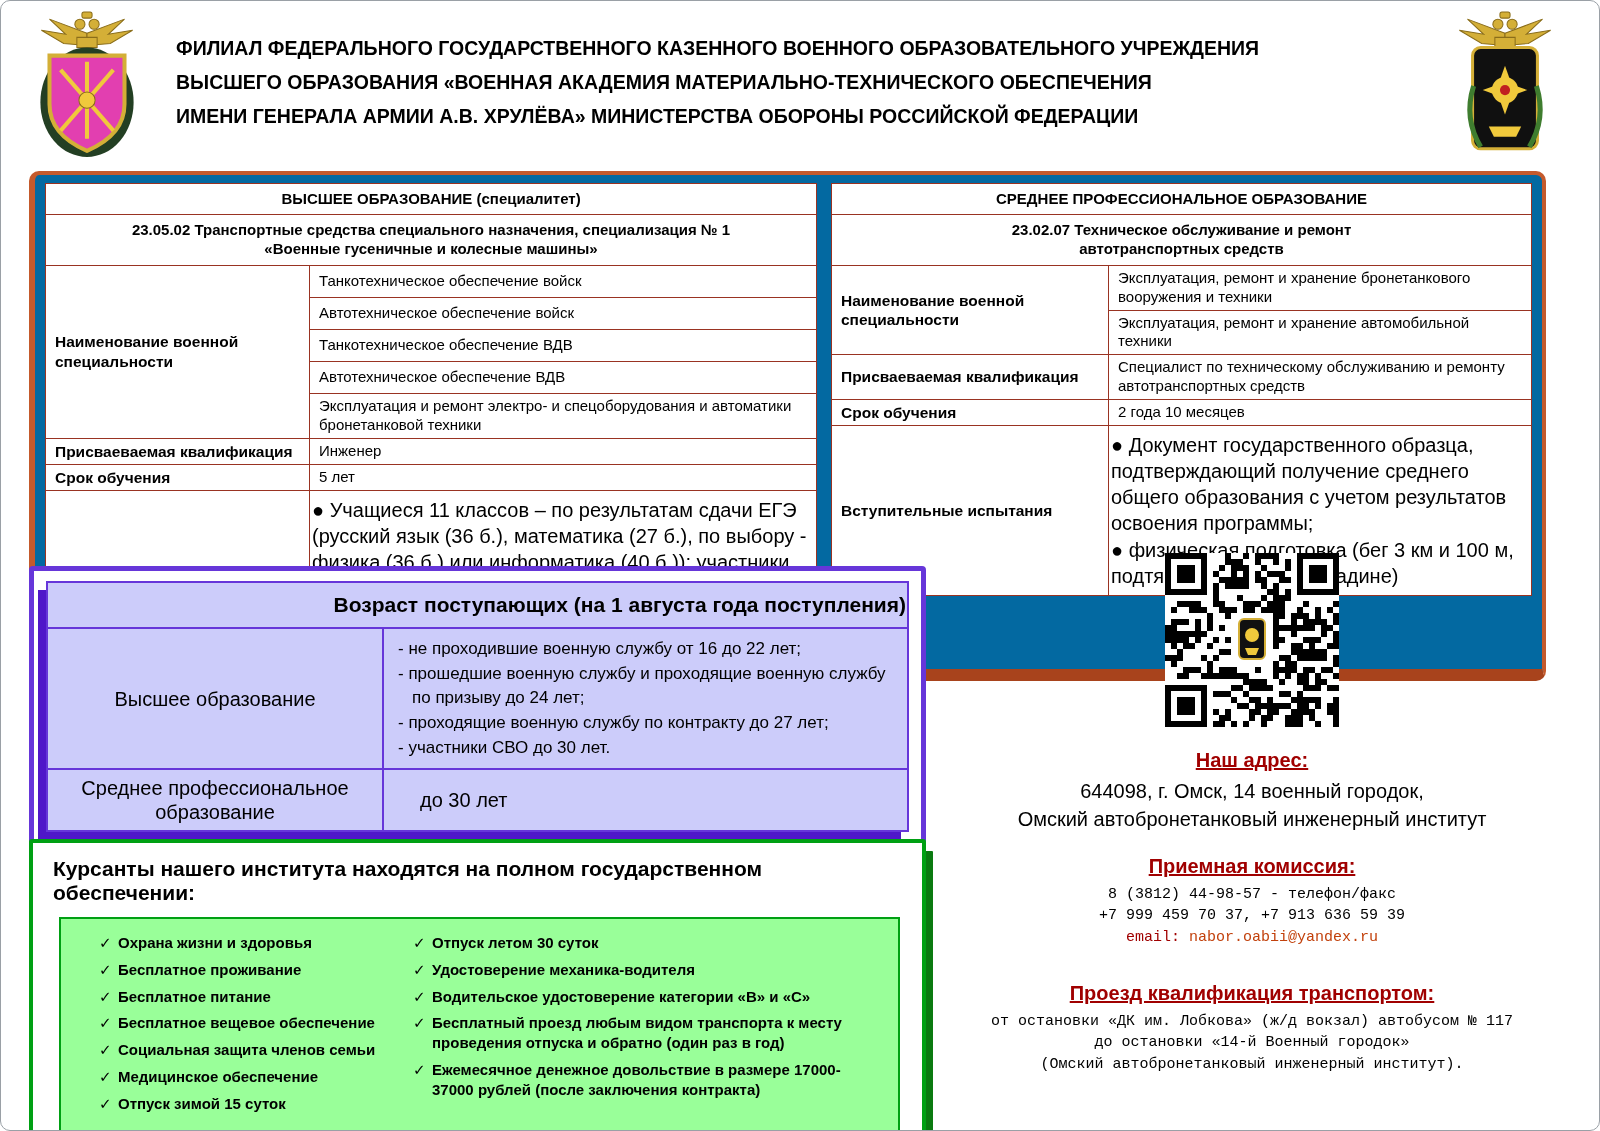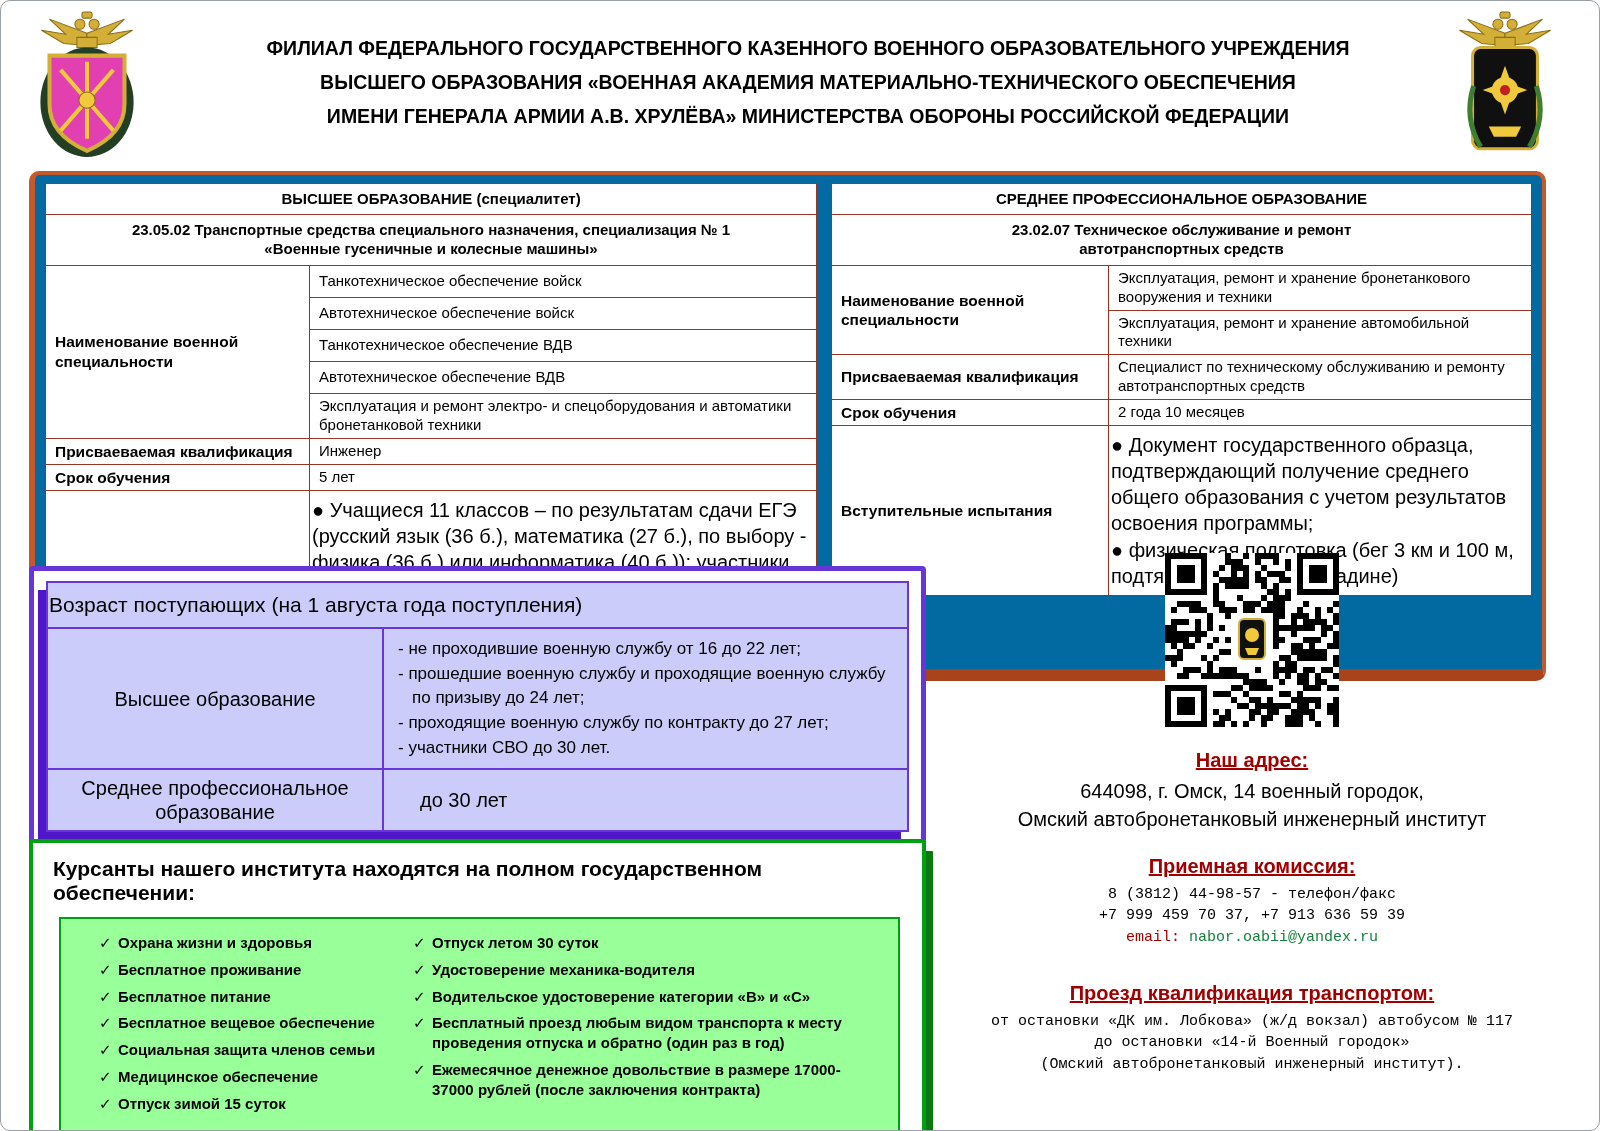--- a/index.html
+++ b/index.html
@@ -4,21 +4,21 @@
 <style>
   html,body{margin:0;padding:0;background:#fff;}
   body{font-family:"Liberation Sans","DejaVu Sans",sans-serif;color:#000;}
   .page{position:relative;width:1600px;height:1131px;background:#fff;
         border:1px solid #9aa0a6;border-radius:10px;overflow:hidden;box-sizing:border-box;}
 
   
   .emblem{position:absolute;}
   .emblem.left{left:30px;top:8px;width:112px;height:152px;}
   .emblem.right{left:1448px;top:8px;width:112px;height:152px;}
-  .header-title{position:absolute;left:175px;right:159px;top:30px;text-align:center;
+  .header-title{position:absolute;left:175px;right:159px;top:30px;
                 font-weight:bold;font-size:19.5px;line-height:34px;}
 
   
   .edu-frame{position:absolute;left:28px;top:170px;width:1517px;box-sizing:border-box;
              border:4px solid var(--frame,#c45a2c);border-left-width:6px;border-bottom-width:12px;
              border-bottom-color:var(--frame_dark,#a8431c);border-radius:10px;
              padding:8px 10px;display:flex;gap:14px;align-items:flex-start;background:#0369a1;}
   table.edu{border-collapse:collapse;background:#fff;}
   table.edu.leftt{width:772px;}
   table.edu.rightt{flex:1;width:100%;}
@@ -34,21 +34,21 @@
   table.edu .exams div{margin:1px 0;}
 
   
   .age-box{position:absolute;left:28px;top:565px;width:897px;box-sizing:border-box;
            border:5px solid var(--purple,#6636d9);border-radius:4px;background:#fff;
            padding:10px 12px 14px 12px;}
   .age-shadow{box-shadow:-8px 9px 0 var(--purple_dark,#4f17c9);}
   table.age{border-collapse:collapse;width:100%;}
   table.age th,table.age td{border:2px solid var(--purple,#6636d9);
            background:var(--purple_fill,#ccccfa);}
-  table.age th{height:42px;font-size:21px;font-weight:normal;text-align:left;}
+  table.age th{height:42px;font-size:21px;font-weight:bold;text-align:right;}
   .age-cat{width:322px;text-align:center;font-size:20px;line-height:1.2;padding:6px;}
   .age-val{padding:8px 14px;font-size:17px;}
   .age-line{margin:0 0;padding-left:14px;text-indent:-14px;line-height:1.45;}
   .age-single{font-size:20px;padding-left:36px;height:50px;vertical-align:middle;}
 
   
   .benefits-box{position:absolute;left:28px;top:838px;width:897px;box-sizing:border-box;
                 border:4px solid var(--green,#00a013);border-radius:3px;background:#fff;
                 padding:12px 16px 20px 16px;box-shadow:9px 10px 0 -2px var(--green_dark,#0a7a10);}
   .benefits-title{font-weight:bold;font-size:21px;margin:2px 0 12px 4px;}
@@ -61,21 +61,21 @@
 
   
   .contact{position:absolute;left:945px;top:552px;width:612px;text-align:center;}
   .qr-wrap{width:174px;height:174px;margin:0 auto 6px auto;position:relative;}
   .qr-emblem{position:absolute;left:50%;top:50%;transform:translate(-50%,-50%);width:40px;height:48px;}
   .c-title{font-size:20px;font-weight:bold;color:var(--red,#a00000);
            text-decoration:underline;margin:22px 0 6px 0;}
   .c-line{font-size:20px;line-height:1.38;}
   .c-line.sm{font-size:15px;line-height:1.42;font-family:Liberation Mono, monospace;}
   .email-label{color:var(--red,#a00000);}
-  .email-value{color:#15803d;}
+  .email-value{color:#c2410c;}
   .tr-gap{margin-top:34px;}
 </style>
 </head>
 <body>
 
 <div class="page">
 
   <div class="emblem left">
     <svg viewBox="0 0 110 150" width="112" height="152">
       <g fill="#d4af37" stroke="#8a6d1a" stroke-width="1">

